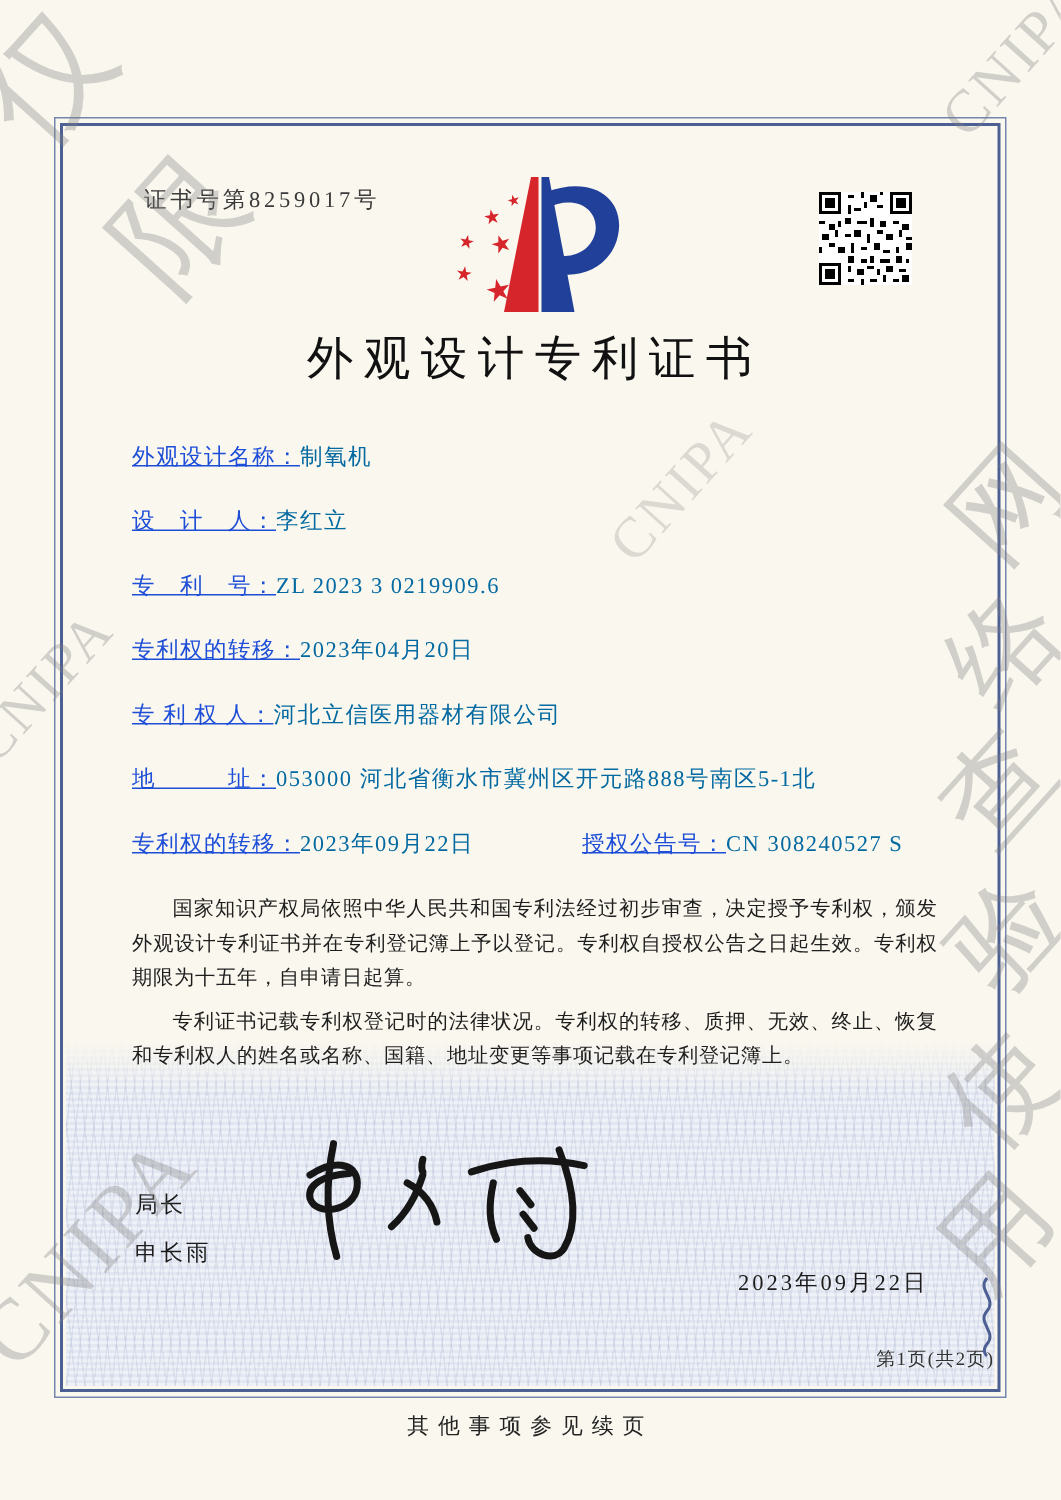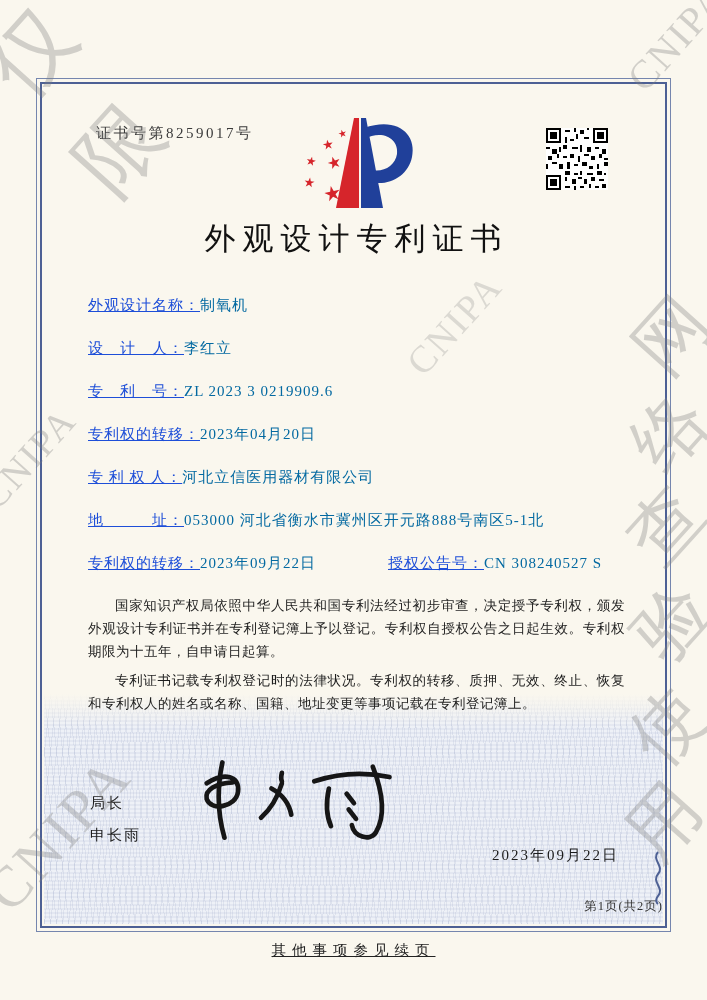--- a/index.html
+++ b/index.html
@@ -85,21 +85,21 @@
   .signer-title{position:absolute;left:46px;top:100px;font-size:15px;letter-spacing:2px;color:#1c1c1c;}
   .signer-name{position:absolute;left:46px;top:132px;font-size:15px;letter-spacing:2px;color:#1c1c1c;}
   .signature{position:absolute;left:146px;top:58px;width:236px;height:94px;}
   .issue-date{position:absolute;right:44px;top:152px;font-size:15px;letter-spacing:2px;color:#1c1c1c;}
   .page-info{position:absolute;left:0;right:0;bottom:9px;text-align:right;font-size:12.5px;letter-spacing:1px;color:#333;}
   .ornament{position:absolute;right:-6px;top:156px;width:22px;height:56px;}
 
   
   .footer-note{
     position:absolute;left:0;right:0;top:941px;text-align:center;
-    font-size:14.5px;letter-spacing:6px;color:#222;z-index:3;text-decoration:underline;
+    font-size:14.5px;letter-spacing:6px;color:#222;z-index:3;
   }
 </style>
 </head>
 <body>
 
 <div>
   <div class="wm wm-tl-a">仅</div>
   <div class="wm wm-tl-b">限</div>
   <div class="wm wm-cnipa-tr">CNIPA</div>
   <div class="wm wm-cnipa-l">CNIPA</div>

